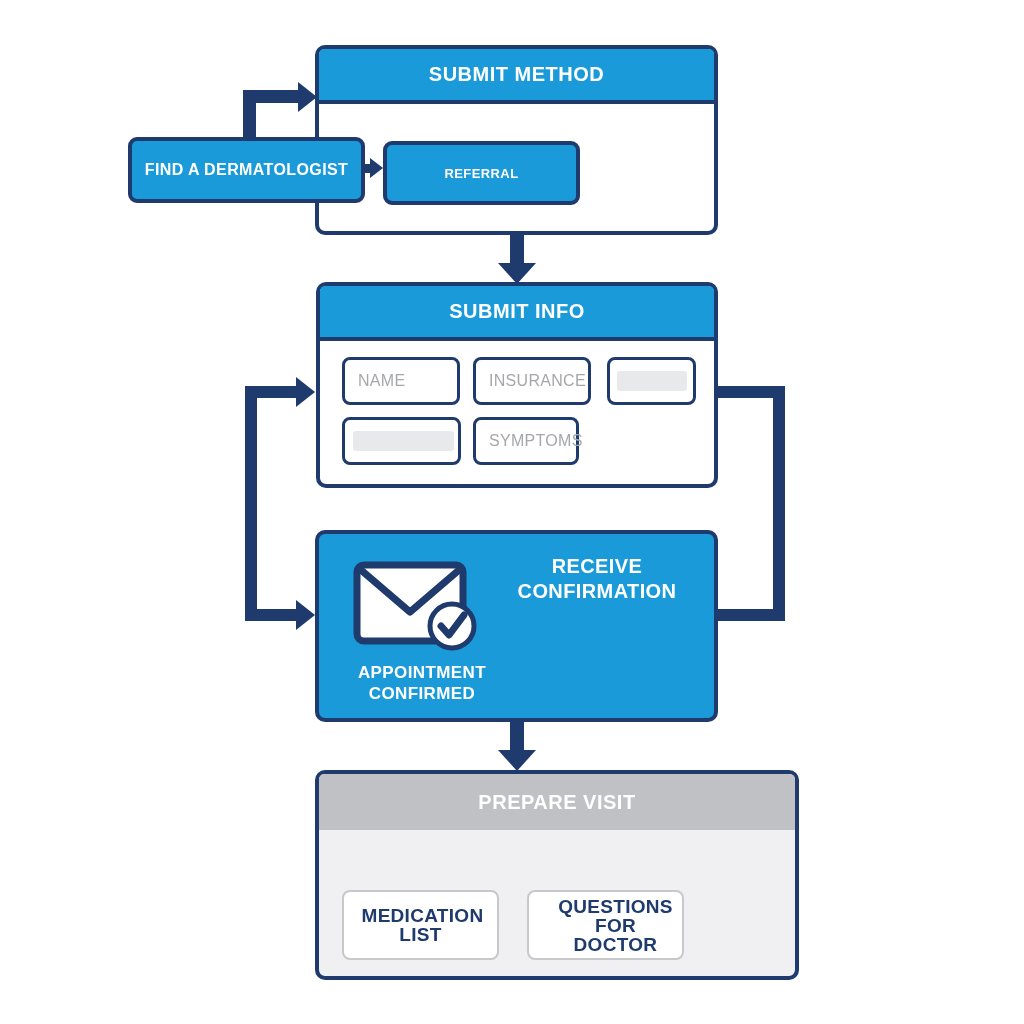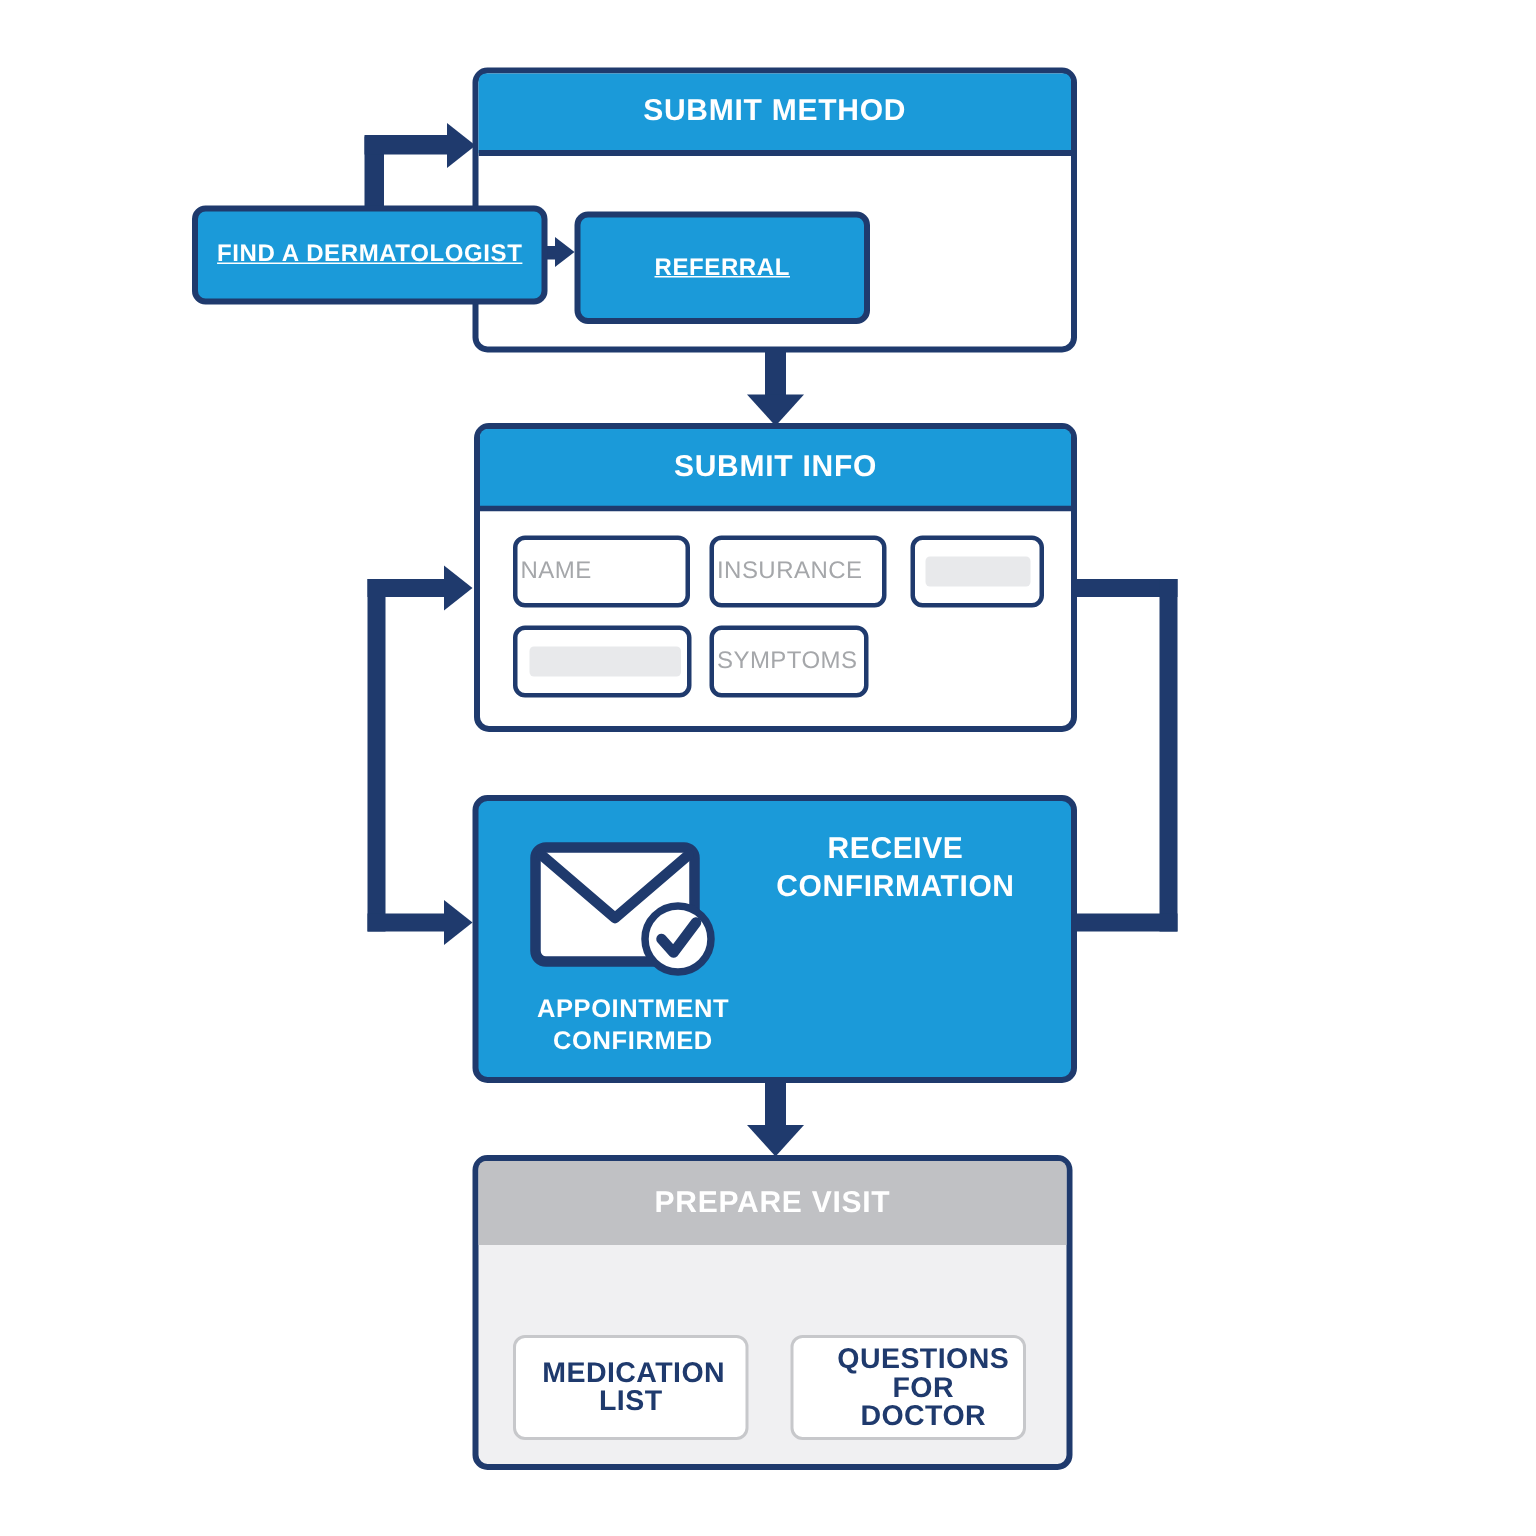--- a/index.html
+++ b/index.html
@@ -17,32 +17,32 @@
   .canvas{position:relative;width:1024px;height:1024px;background:#ffffff;overflow:hidden;}
 
   
   .node{position:absolute;border:4px solid var(--navy);border-radius:10px;background:#fff;}
   .node-hdr{position:absolute;left:0;right:0;top:0;height:55px;background:var(--blue);
             border-bottom:4px solid var(--navy);border-radius:5px 5px 0 0;
             display:flex;align-items:center;justify-content:center;
             color:#fff;font-weight:700;font-size:20px;letter-spacing:.5px;}
   .blue-chip{position:absolute;background:var(--blue);border:4px solid var(--navy);border-radius:9px;
              display:flex;align-items:center;justify-content:center;
-             color:#fff;font-weight:700;letter-spacing:.4px;text-decoration:underline;}
+             color:#fff;font-weight:700;letter-spacing:.4px;}
 
   
   .seg{position:absolute;background:var(--navy);z-index:4;}
   .tri{position:absolute;width:0;height:0;z-index:4;}
   .tri.right{border-top:15px solid transparent;border-bottom:15px solid transparent;border-left:19px solid var(--navy);}
   .tri.right.sm{border-top:10px solid transparent;border-bottom:10px solid transparent;border-left:13px solid var(--navy);}
   .tri.down{border-left:19px solid transparent;border-right:19px solid transparent;border-top:21px solid var(--navy);}
 
   
   .field{position:absolute;background:#fff;border:3px solid var(--navy);border-radius:8px;
-         display:flex;align-items:center;padding-left:2px;
+         display:flex;align-items:center;padding-left:13px;
          color:var(--placeholder);font-size:16px;letter-spacing:.3px;}
   .field .filler{background:var(--filler);border-radius:3px;height:20px;}
 
   
   .rc-title{position:absolute;left:172px;top:20px;width:212px;text-align:center;
             color:#fff;font-weight:700;font-size:20px;line-height:25px;letter-spacing:.4px;}
   .rc-caption{position:absolute;left:8px;top:128px;width:190px;text-align:center;
               color:#fff;font-weight:700;font-size:17px;line-height:21px;letter-spacing:.4px;}
 
   
@@ -76,21 +76,21 @@
   <div class="seg" style="left:773px;top:386px;width:12px;height:235px;"></div>
   <div class="seg" style="left:716px;top:609px;width:69px;height:12px;"></div>
 
   <div class="seg" style="left:510px;top:720px;width:14px;height:32px;"></div>
   <div class="tri down" style="left:498px;top:750px;"></div>
 
   <div class="node" style="left:315px;top:45px;width:403px;height:190px;z-index:2;">
     <div class="node-hdr">
       <span>SUBMIT METHOD</span>
     </div>
-    <div class="blue-chip" style="left:64px;top:92px;width:197px;height:75px;font-size:16px;">
+    <div class="blue-chip" style="left:64px;top:92px;width:197px;height:64px;font-size:13px;">
       <span>REFERRAL</span>
     </div>
   </div>
 
   <div class="blue-chip" style="left:128px;top:137px;width:237px;height:66px;font-size:16px;z-index:5;">
     <span>FIND A DERMATOLOGIST</span>
   </div>
 
   <div class="node" style="left:316px;top:282px;width:402px;height:206px;z-index:2;">
     <div class="node-hdr">
@@ -117,21 +117,21 @@
     <svg style="position:absolute;left:31px;top:22px;" width="130" height="100" viewBox="0 0 130 100">
       <rect x="7" y="9" width="106" height="76" rx="7" fill="#ffffff" stroke="#1F3A6D" stroke-width="7"></rect>
       <polyline points="11,14 60,56 109,14" fill="none" stroke="#1F3A6D" stroke-width="7" stroke-linecap="round" stroke-linejoin="round"></polyline>
       <circle cx="102" cy="70" r="22" fill="#ffffff" stroke="#1F3A6D" stroke-width="5"></circle>
       <path d="M 91 70 L 99 79 L 114 59" fill="none" stroke="#1F3A6D" stroke-width="7" stroke-linecap="round" stroke-linejoin="round"></path>
     </svg>
     <div class="rc-caption">APPOINTMENT CONFIRMED</div>
     <div class="rc-title">RECEIVE CONFIRMATION</div>
   </div>
 
-  <div class="node" style="left:315px;top:770px;width:400px;height:210px;background:var(--gray-body);z-index:2;">
+  <div class="node" style="left:315px;top:770px;width:484px;height:210px;background:var(--gray-body);z-index:2;">
     <div class="node-hdr" style="background:var(--gray-header);border-bottom:none;height:56px;">
       <span>PREPARE VISIT</span>
     </div>
     <div class="prep-btn" style="left:23px;top:116px;">
       <span>MEDICATION LIST</span>
     </div>
     <div class="prep-btn" style="left:208px;top:116px;padding-left:20px;">
       <span>QUESTIONS FOR DOCTOR</span>
     </div>
   </div>

